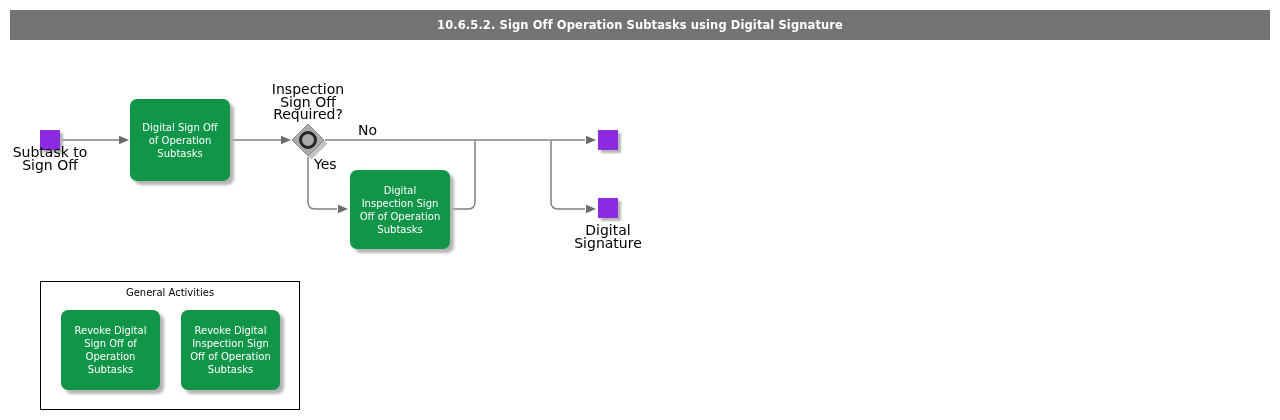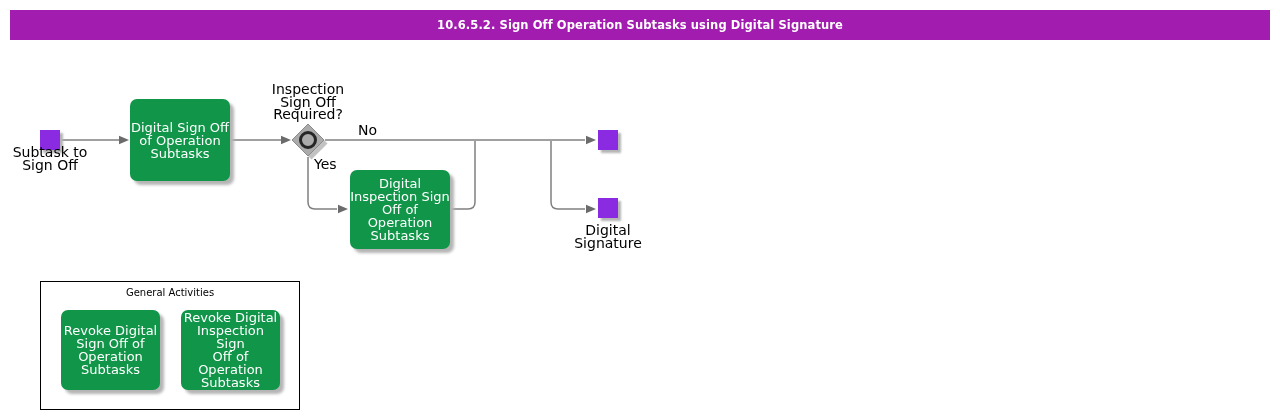--- a/index.html
+++ b/index.html
@@ -8,42 +8,42 @@
     background: #ffffff;
     font-family: "DejaVu Sans", sans-serif;
     position: relative;
     overflow: hidden;
   }
   .stage { position: absolute; left: 0; top: 0; width: 1280px; height: 420px; }
 
   .title-bar {
     position: absolute; left: 10px; top: 10px;
     width: 1260px; height: 30px;
-    background: #a21caf;
+    background: #737373;
     color: #ffffff;
     font-size: 11.5px; font-weight: bold;
     display: flex; align-items: center; justify-content: center;
     letter-spacing: 0.1px;
   }
 
   svg.connectors {
     position: absolute; left: 0; top: 0;
     width: 1280px; height: 420px;
     pointer-events: none;
   }
 
   .activity {
     position: absolute;
     background: #119549;
     color: #ffffff;
     border-radius: 7px;
     box-shadow: 4px 4px 3px #b5b5b5;
     display: flex; align-items: center; justify-content: center;
     text-align: center;
-    font-size: 13px; line-height: 13px;
+    font-size: 10px; line-height: 13px;
     white-space: pre-line;
     cursor: pointer;
   }
 
   .event-square {
     position: absolute;
     width: 20px; height: 20px;
     background: #8A2BE2;
     box-shadow: 3px 3px 2px #b5b5b5;
     cursor: pointer;

